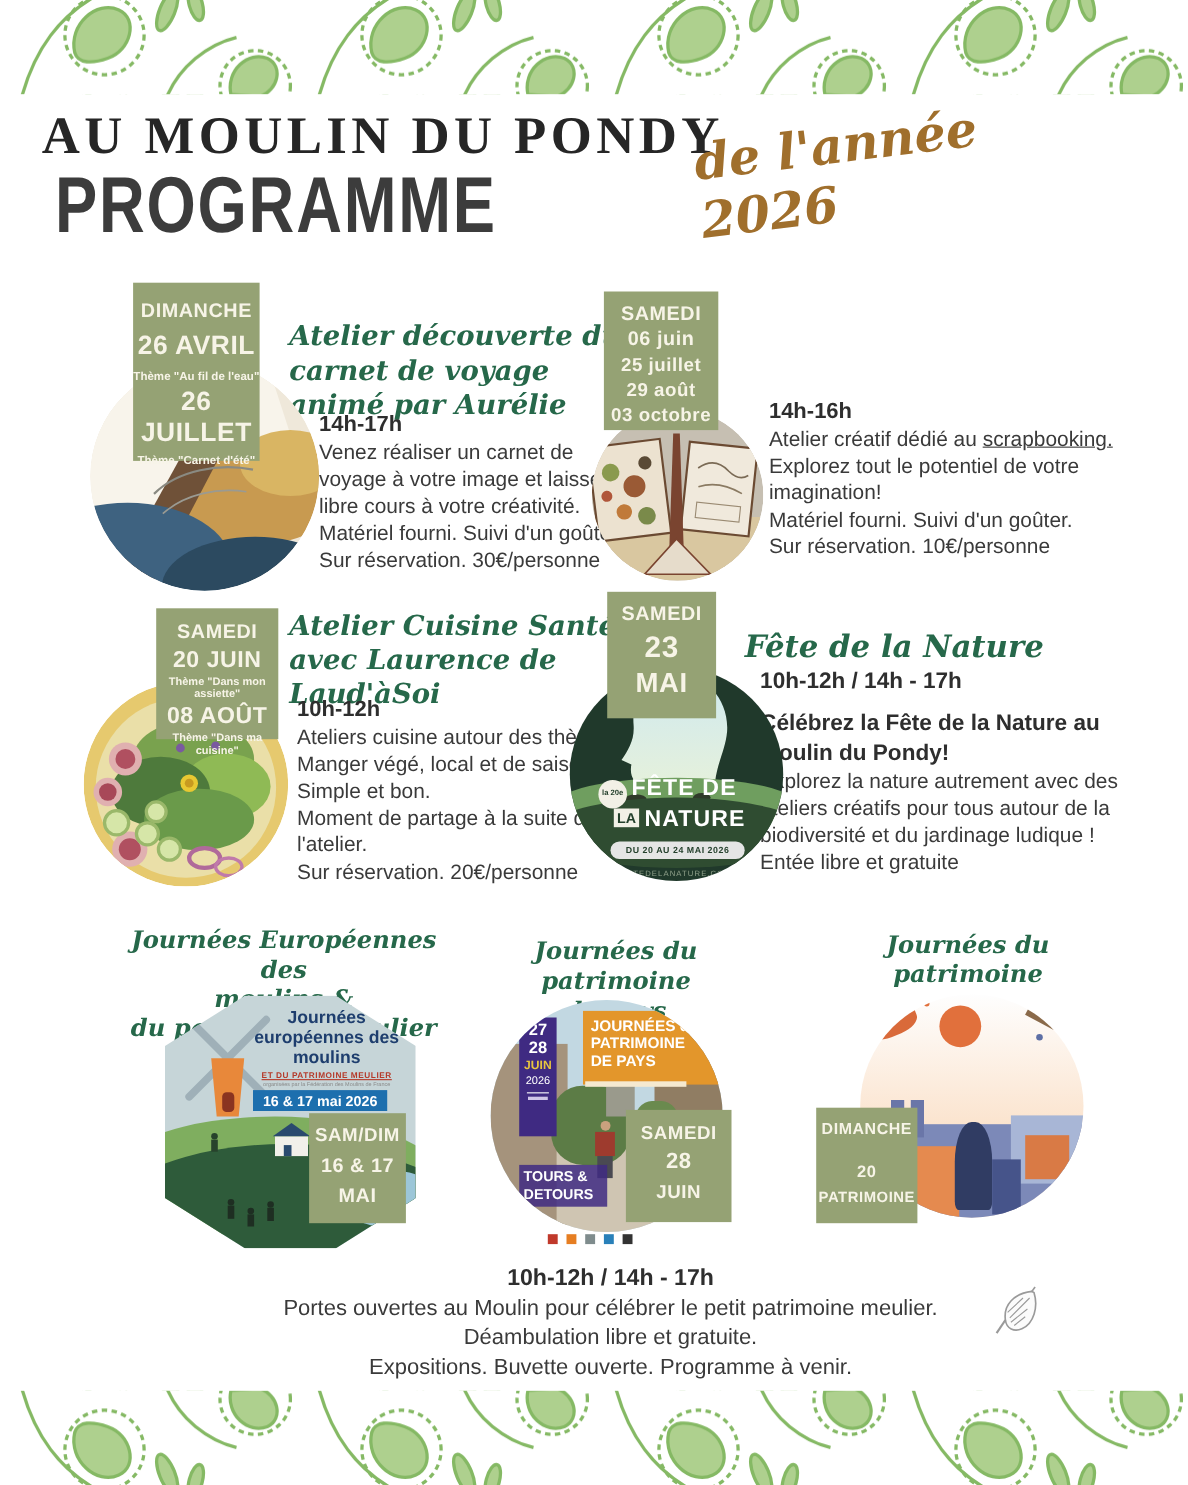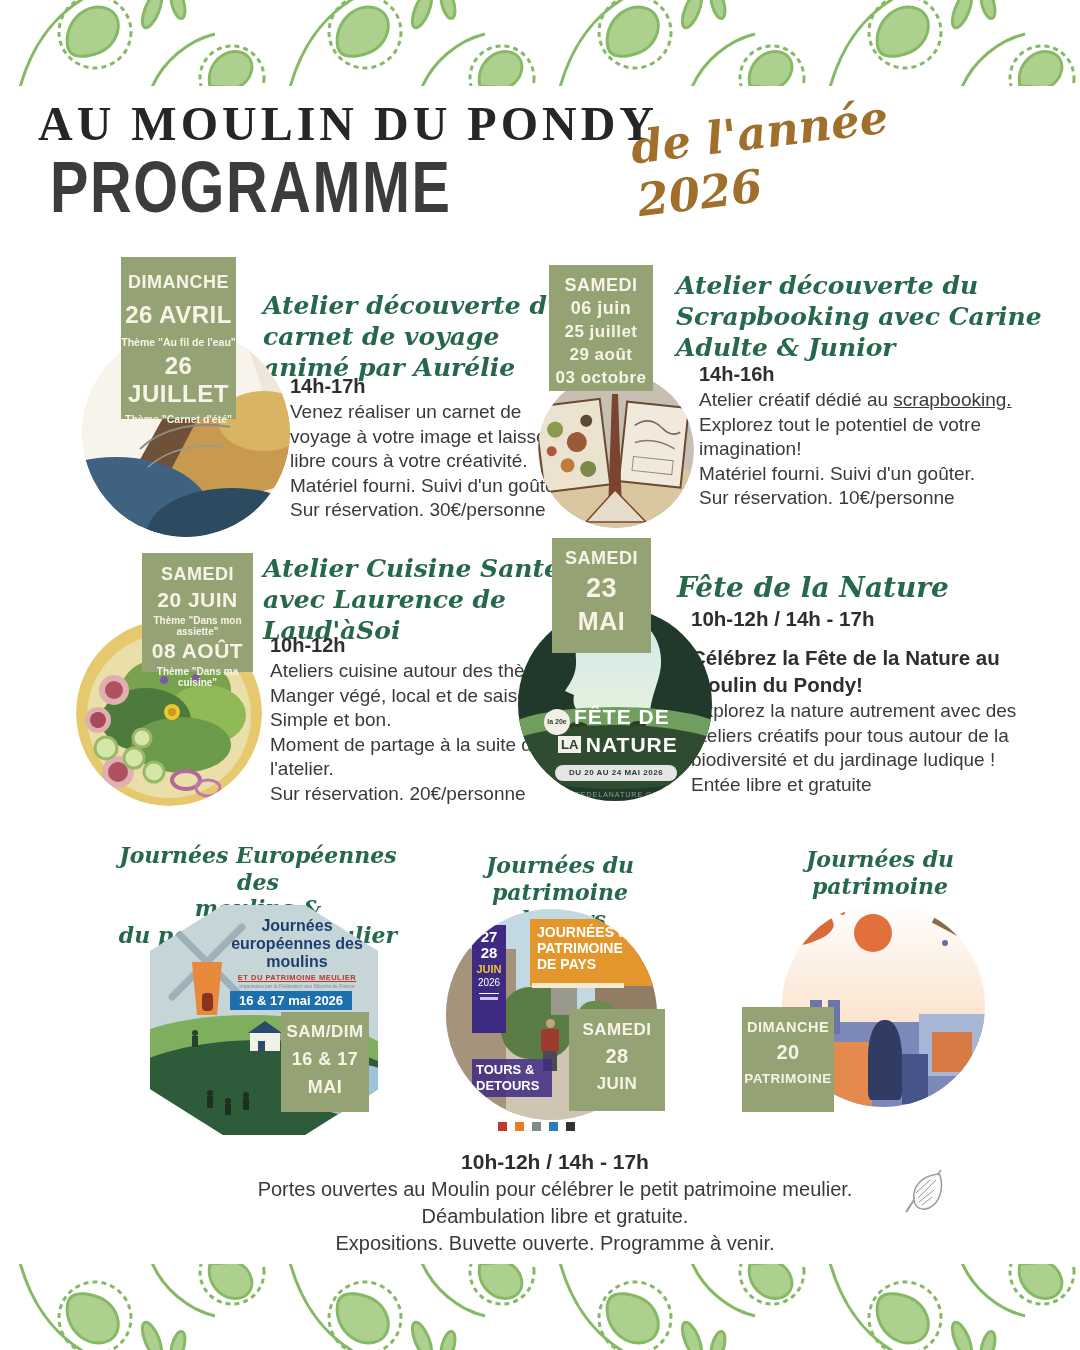--- a/index.html
+++ b/index.html
@@ -118,23 +118,20 @@
         <rect x="84" y="32" width="62" height="80" fill="#f0e9dc" stroke="#6b4a32" stroke-width="2"></rect>
         <path d="M94,55 q14,-12 28,0 q10,8 18,2" stroke="#7a6a55" stroke-width="1.5" fill="none"></path>
         <path d="M96,72 q18,-8 40,2" stroke="#8a7a62" stroke-width="1.5" fill="none"></path>
         <rect x="96" y="86" width="40" height="14" fill="none" stroke="#9a8a72" stroke-width="1"></rect>
       </g>
       <path d="M74,22 L80,22 L84,140 L70,140 Z" fill="#7a4430"></path>
       <path d="M77,118 L108,150 L48,150 Z" fill="#e6dccb" stroke="#7a4430" stroke-width="1.5"></path>
     </g>
   </svg>
 
-  <div class="abs script pre" style="left:676px;top:270px;font-size:25px;line-height:31px;">Atelier découverte du
-Scrapbooking avec Carine
-Adulte &amp; Junior</div>
   <div class="abs timetxt" style="left:699px;top:363px;">14h-16h</div>
   <div class="abs bodytxt" style="left:699px;top:388px;width:330px;">
     <span>Atelier créatif dédié au </span><span style="text-decoration:underline;">scrapbooking.</span>
     <div class="pre">Explorez tout le potentiel de votre
 imagination!
 Matériel fourni. Suivi d'un goûter.
 Sur réservation. 10€/personne</div>
   </div>
 
   <div class="dbadge" style="left:142px;top:553px;width:111px;height:108px;padding-top:11px;">
@@ -323,21 +320,21 @@
     <div class="abs" style="left:28px;top:96px;width:12px;height:34px;background:#6a76a8;"></div>
     <div class="abs" style="left:46px;top:96px;width:12px;height:34px;background:#6a76a8;"></div>
     <div class="abs" style="left:8px;top:138px;width:82px;height:70px;background:#e58a4f;"></div>
     <div class="abs" style="right:-6px;top:110px;width:72px;height:62px;background:#a8b6d6;"></div>
     <div class="abs" style="left:150px;top:128px;width:40px;height:40px;background:#d97a45;"></div>
     <div class="abs" style="left:86px;top:116px;width:34px;height:80px;background:#303c63;border-radius:45% 45% 10% 10%;"></div>
     <div class="abs" style="left:120px;top:150px;width:26px;height:50px;background:#46548a;"></div>
   </div>
   <div class="dbadge" style="left:742px;top:1007px;width:92px;height:93px;padding-top:12px;">
     <div class="day" style="font-size:14.5px;">DIMANCHE</div>
-    <div class="big" style="font-size:20px;margin-top:6px;">20</div>
+    <div class="big" style="font-size:15px;margin-top:22px;">20</div>
     <div class="big" style="font-size:13.5px;margin-top:7px;">PATRIMOINE</div>
   </div>
 
   <div class="abs center" style="left:40px;top:1150px;width:1030px;font-size:21px;font-weight:bold;color:#2e2e2e;">10h-12h / 14h - 17h</div>
   <div class="abs center" style="left:40px;top:1178px;width:1030px;font-size:20px;color:#3a3a3a;">Portes ouvertes au Moulin pour célébrer le petit patrimoine meulier.</div>
   <div class="abs center" style="left:40px;top:1205px;width:1030px;font-size:20px;color:#3a3a3a;">Déambulation libre et gratuite.</div>
   <div class="abs center" style="left:40px;top:1232px;width:1030px;font-size:20px;color:#3a3a3a;">Expositions. Buvette ouverte. Programme à venir.</div>
 
   <svg class="abs" style="left:902px;top:1166px;" width="50" height="52" viewBox="0 0 50 52">
     <g fill="#fbfbfb" stroke="#9a9a9a" stroke-width="1.5">

